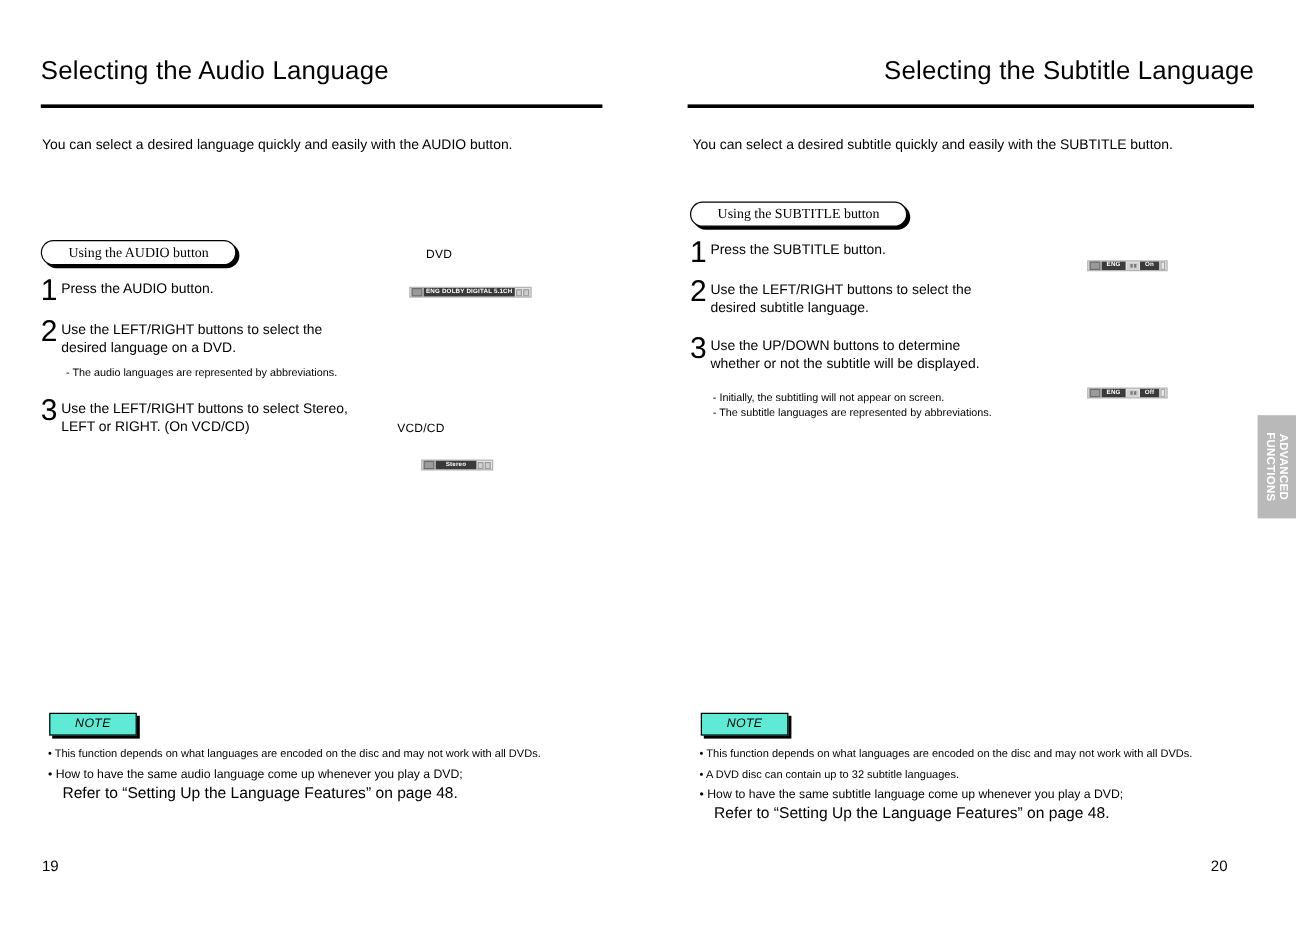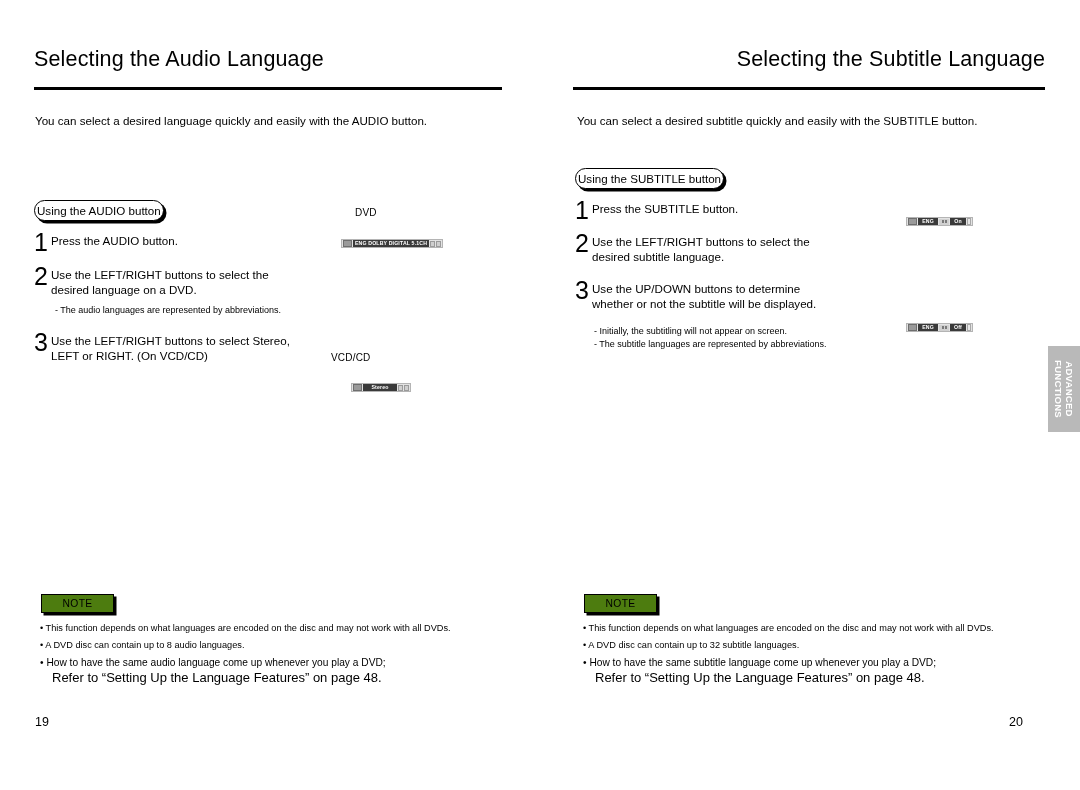--- a/index.html
+++ b/index.html
@@ -64,21 +64,22 @@
   .pill {
     position: absolute;
     border: 1.6px solid #000;
     border-radius: 13px;
     background: #fff;
     box-shadow: 2.5px 2.5px 0 0 #000;
     height: 21px;
     display: flex;
     align-items: center;
     justify-content: center;
-    padding: 0 2px;
+    padding: 0 22px;
+    font-family: Liberation Serif, serif;
   }
   .pill span {
     font-size: 11.6px;
     line-height: 12px;
     white-space: nowrap;
   }
   .pill-audio    { left: 34px;  top: 200px; }
   .pill-subtitle { left: 575px; top: 168px; }
 
   
@@ -172,27 +173,28 @@
     width: 4px; height: 7px;
     background: #e8e8e8;
     border: 0.5px solid #a8a8a8;
     display: block;
   }
 
   
   .note-box {
     position: absolute;
     border: 1.4px solid #000;
-    background: #4d7c0f;
+    background: #5eead4;
     box-shadow: 2.5px 2.5px 0 0 #000;
     height: 19px;
     width: 73px;
     display: flex;
     align-items: center;
     justify-content: center;
+    font-style: italic;
   }
   .note-box span {
     font-size: 10.3px;
     line-height: 11px;
     letter-spacing: .3px;
   }
   .note-list {
     position: absolute;
   }
   .note-item {
@@ -299,21 +301,20 @@
     <span class="osd-dark" style="min-width:34px; justify-content:center;">Stereo</span>
     <span class="osd-sm"></span>
     <span class="osd-sm"></span>
   </div>
 
   <div class="note-box" style="left:41px; top:594px;">
     <span>NOTE</span>
   </div>
   <div class="note-list" style="left:40px; top:620px;">
     <div class="note-item">• This function depends on what languages are encoded on the disc and may not work with all DVDs.</div>
-    <div class="note-item">• A DVD disc can contain up to 8 audio languages.</div>
     <div class="note-item big">• How to have the same audio language come up whenever you play  a DVD;</div>
     <div class="note-sub">Refer to “Setting Up the Language Features” on page 48.</div>
   </div>
 
   <div class="pagenum pagenum-left">19</div>
 </div>
 
 <div class="page page-right">
 
   <div class="head-wrap">

